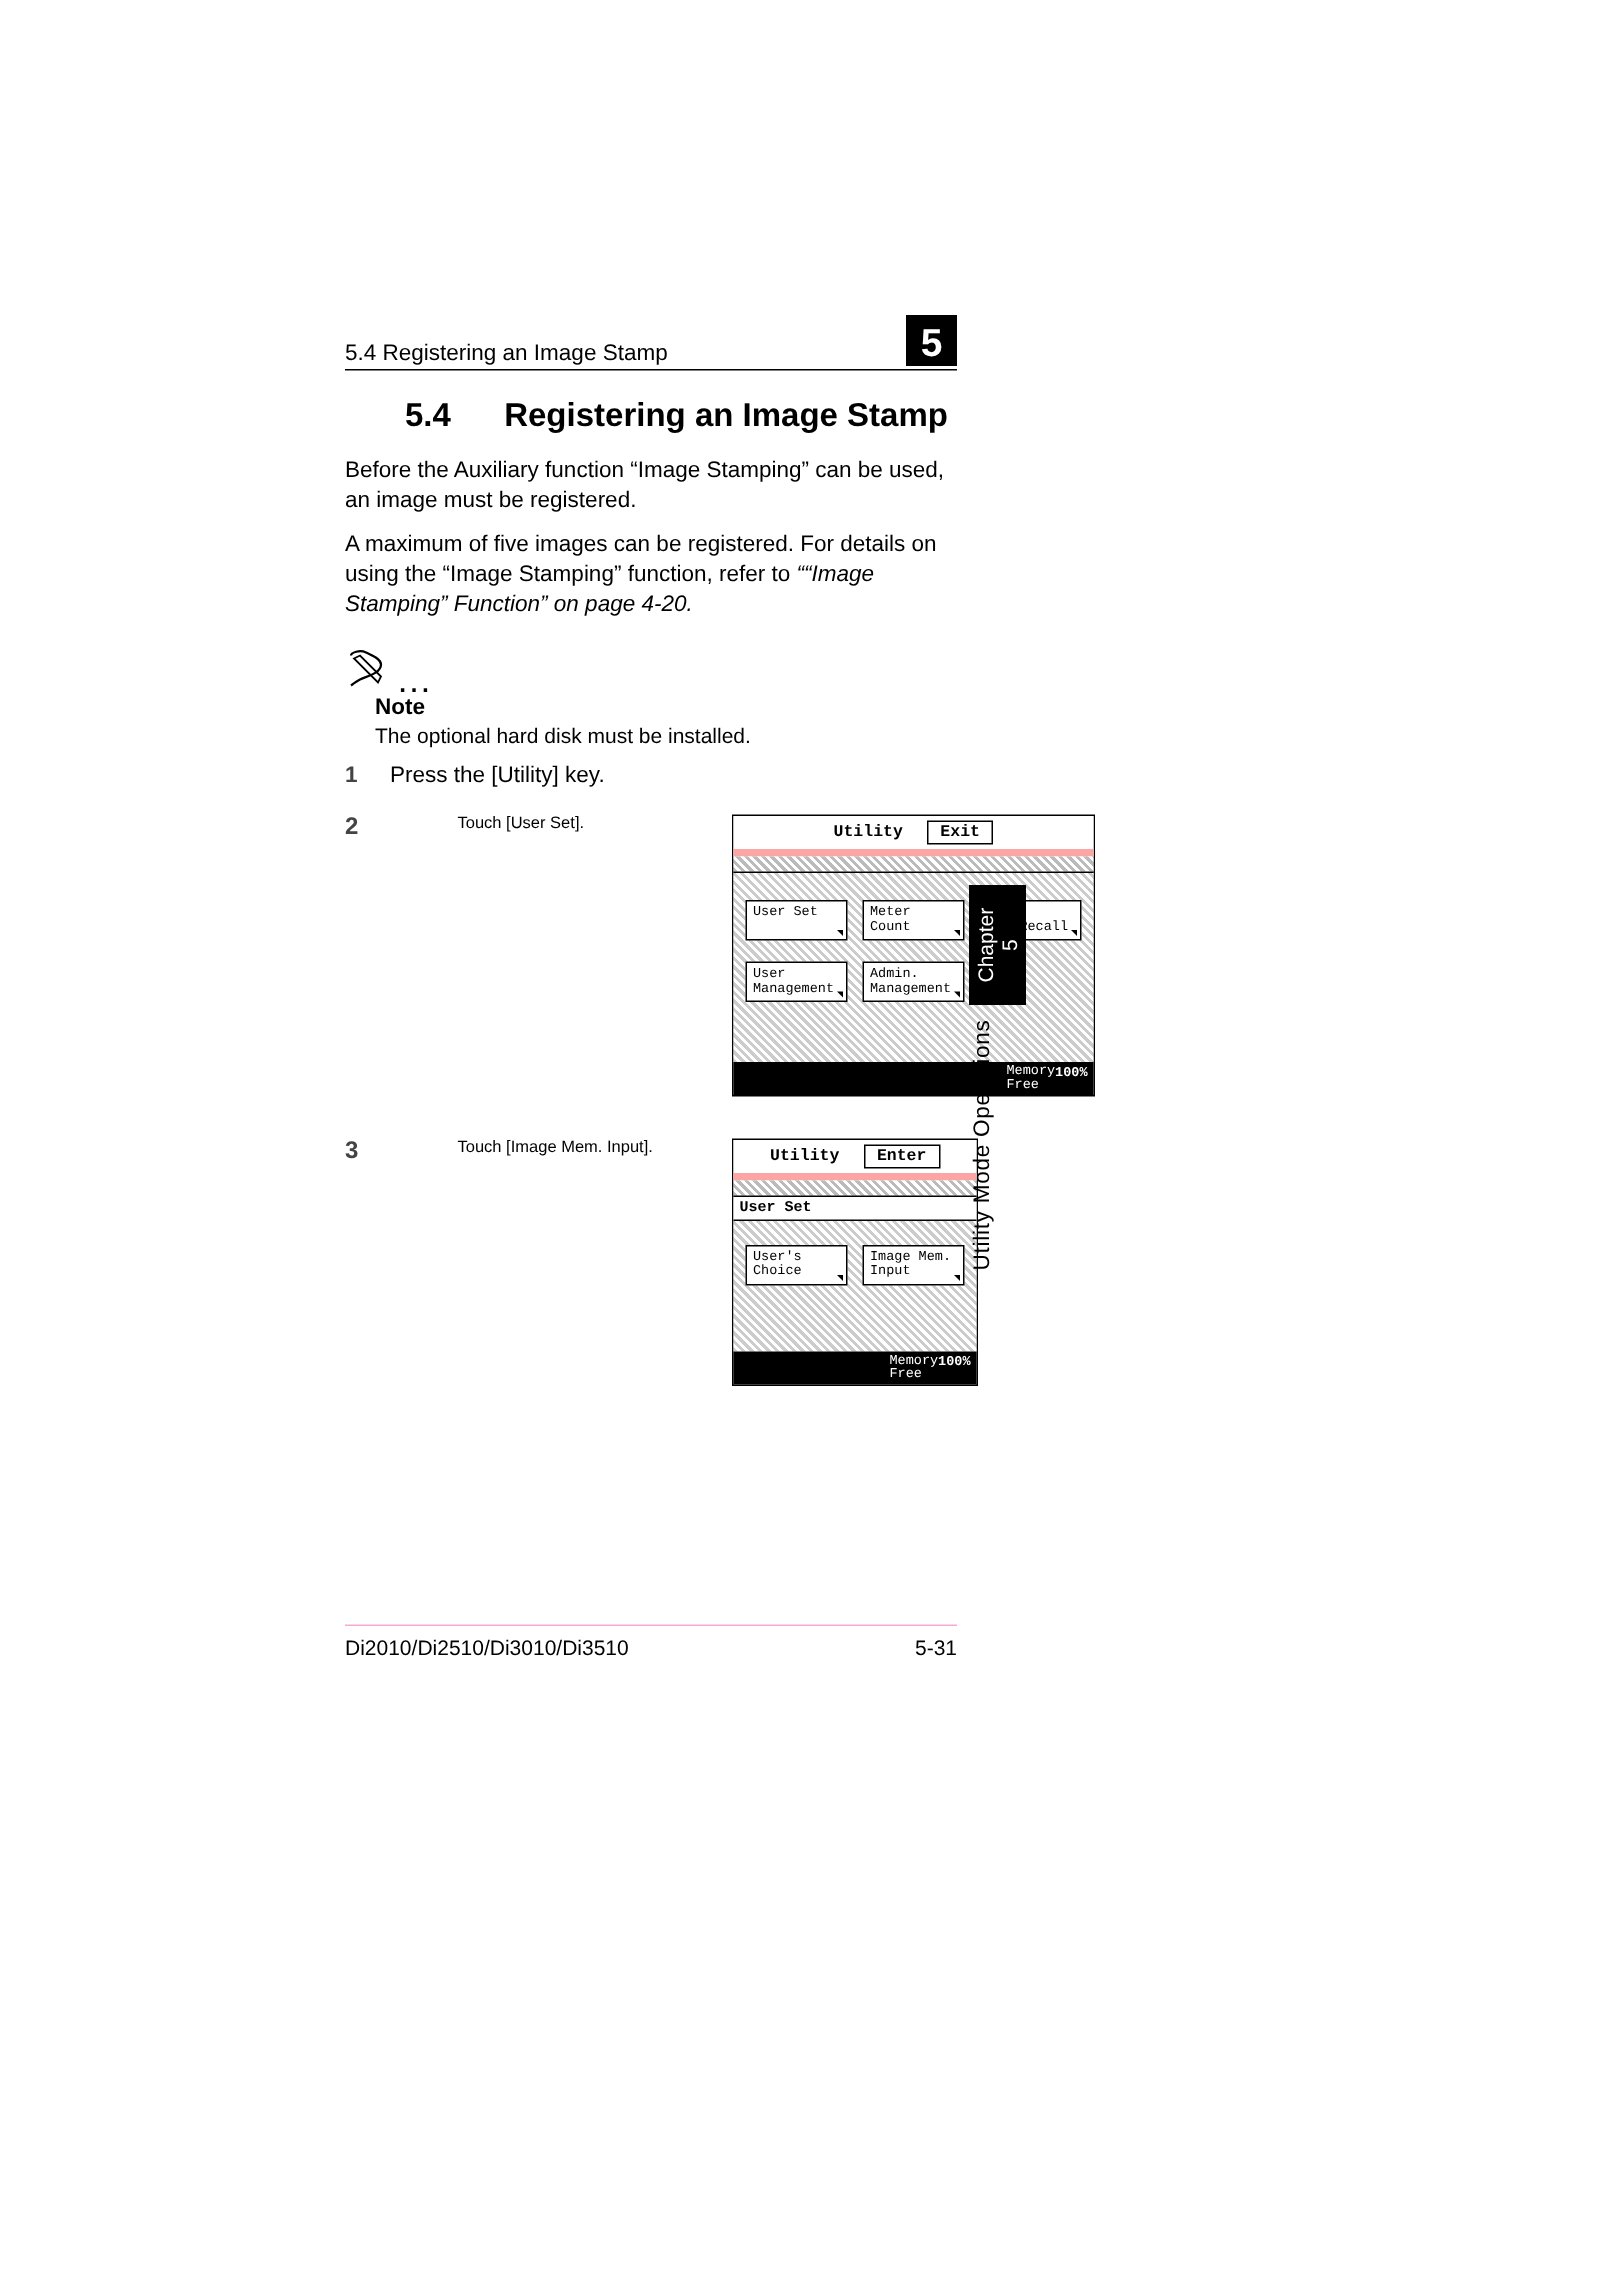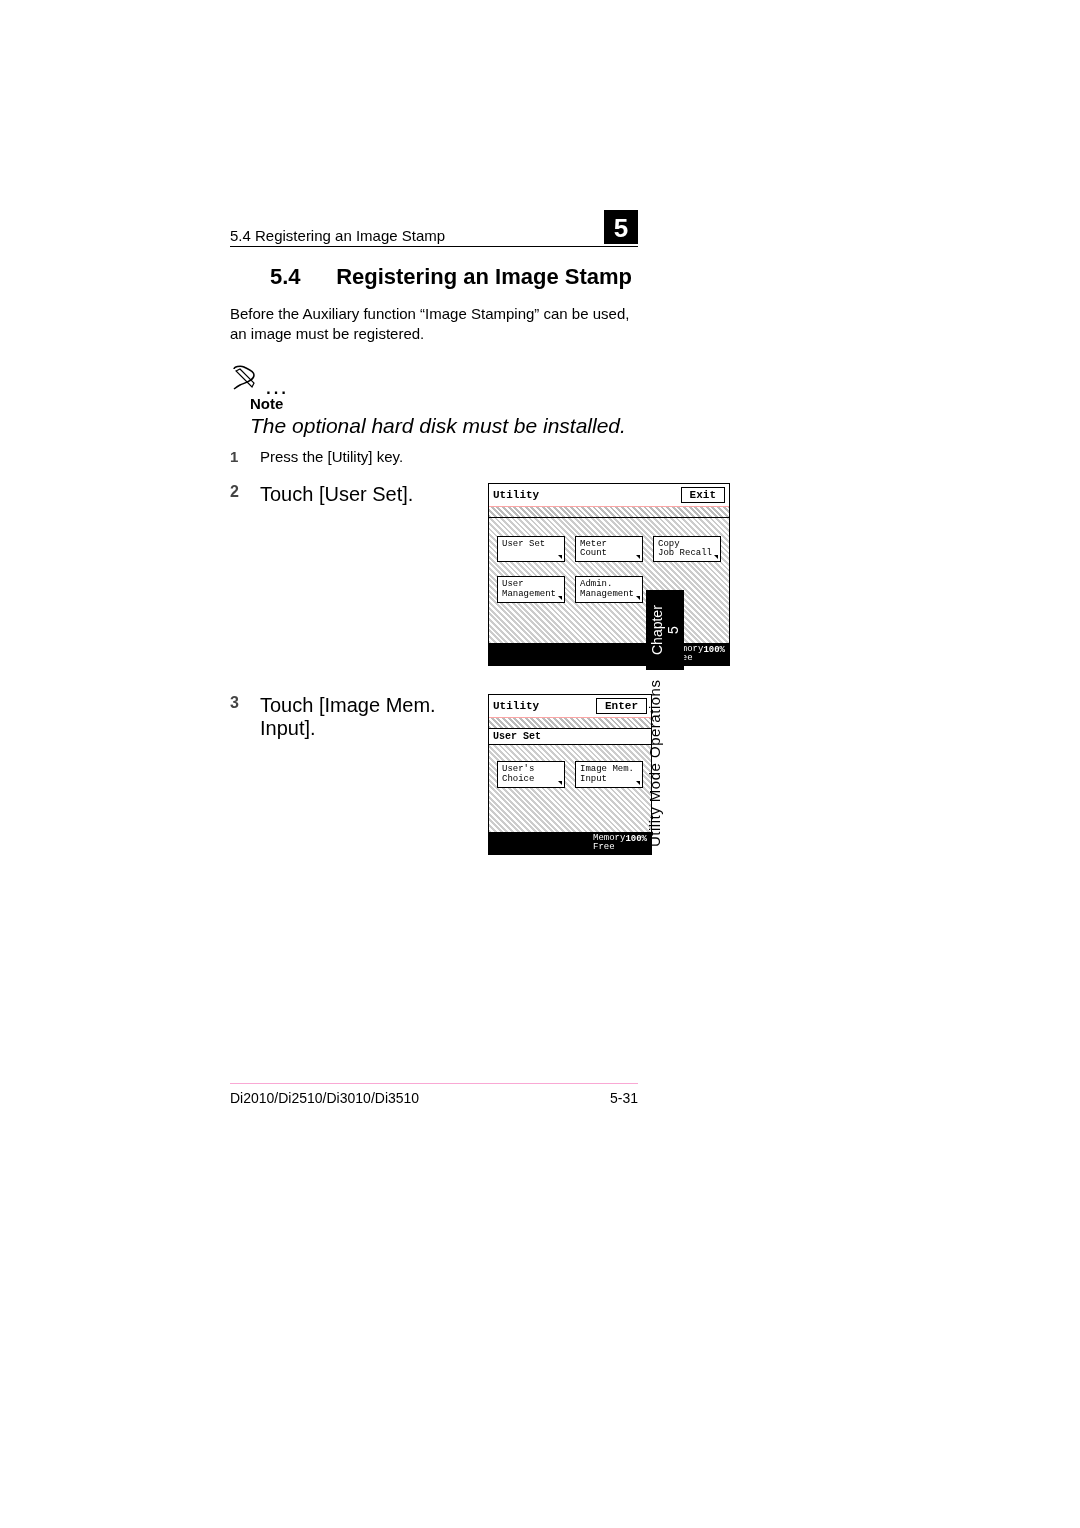--- a/index.html
+++ b/index.html
@@ -65,21 +65,21 @@
   .italic { font-style: italic; }
   .note-icon-row {
     display: flex;
     align-items: flex-end;
     gap: 4px;
     margin-top: 18px;
   }
   .note-icon svg { display: block; }
   .note-dots { font-size: 24px; letter-spacing: 2px; line-height: 10px; }
   .note-label { font-weight: bold; font-size: 15px; margin: 4px 0 2px 20px; }
-  .note-text { font-style: italic; font-size: 21px; margin: 0 0 0 20px; }
+  .note-text { font-size: 14px; margin: 0 0 0 20px; }
   .subhead { font-weight: bold; font-size: 15px; margin: 30px 0 12px 0; }
   .step {
     display: flex;
     gap: 18px;
     font-size: 15px;
     margin: 10px 0 6px 0;
     align-items: flex-start;
   }
   .step .n { font-weight: bold; width: 12px; color:#444;}
   .step .t { flex: 1; }
@@ -88,34 +88,34 @@
     gap: 18px;
     align-items: flex-start;
     margin-top: 18px;
   }
   .step-row .left {
     flex: 0 0 240px;
     display: flex;
     gap: 18px;
   }
   .step-row .left .n { font-weight: bold; width: 12px; color:#444;}
-  .step-row .left .t { flex: 1; font-size: 20px;}
+  .step-row .left .t { flex: 1; font-size: 11px; margin-left: 45px;}
   .screen {
     width: 270px;
     border: 1px solid #000;
     font-family: "Courier New", monospace;
     font-size: 10px;
     box-sizing: border-box;
     background:#fff;
   }
   .screen .titlebar {
     display: flex;
-    justify-content: space-between;
+    justify-content: center;
     align-items: center;
-    border-bottom: 1px solid #fca5a5;
+    border-bottom: 5px solid #fca5a5;
     padding: 3px 4px;
     background:#fff;
     gap:16px;
   }
   .screen .titlebar .lbl { font-weight: bold; font-size: 11px; }
   .screen .tbtn {
     border: 1.5px solid #000;
     padding: 1px 8px;
     font-weight: bold;
     font-size: 11px;
@@ -219,20 +219,23 @@
     <div class="chapter-badge">5</div>
   </div>
 
   <div class="content">
     <h1 class="sec">
       <span class="num">5.4</span>
       <span>Registering an Image Stamp</span>
     </h1>
 
     <p class="body">Before the Auxiliary function “Image Stamping” can be used, an image must be registered.</p>
+    <p class="body">
+      <span>A maximum of five images can be registered. For details on using the “Image Stamping” function, refer to </span><span class="italic">““Image Stamping” Function” on page 4-20.</span>
+    </p>
 
     <div class="note-icon-row">
       <span class="note-icon">
         <svg width="30" height="28" viewBox="0 0 30 28">
           <path d="M4 6 C4 4 10 2 14 4 C18 6 24 8 24 12 C24 18 14 20 10 22 C8 23 4 26 4 26" fill="none" stroke="#000" stroke-width="1.5"></path>
           <path d="M6 8 L10 6 L24 20 L22 24 Z" fill="none" stroke="#000" stroke-width="1.2"></path>
         </svg>
       </span>
       <span class="note-dots">…</span>
     </div>

